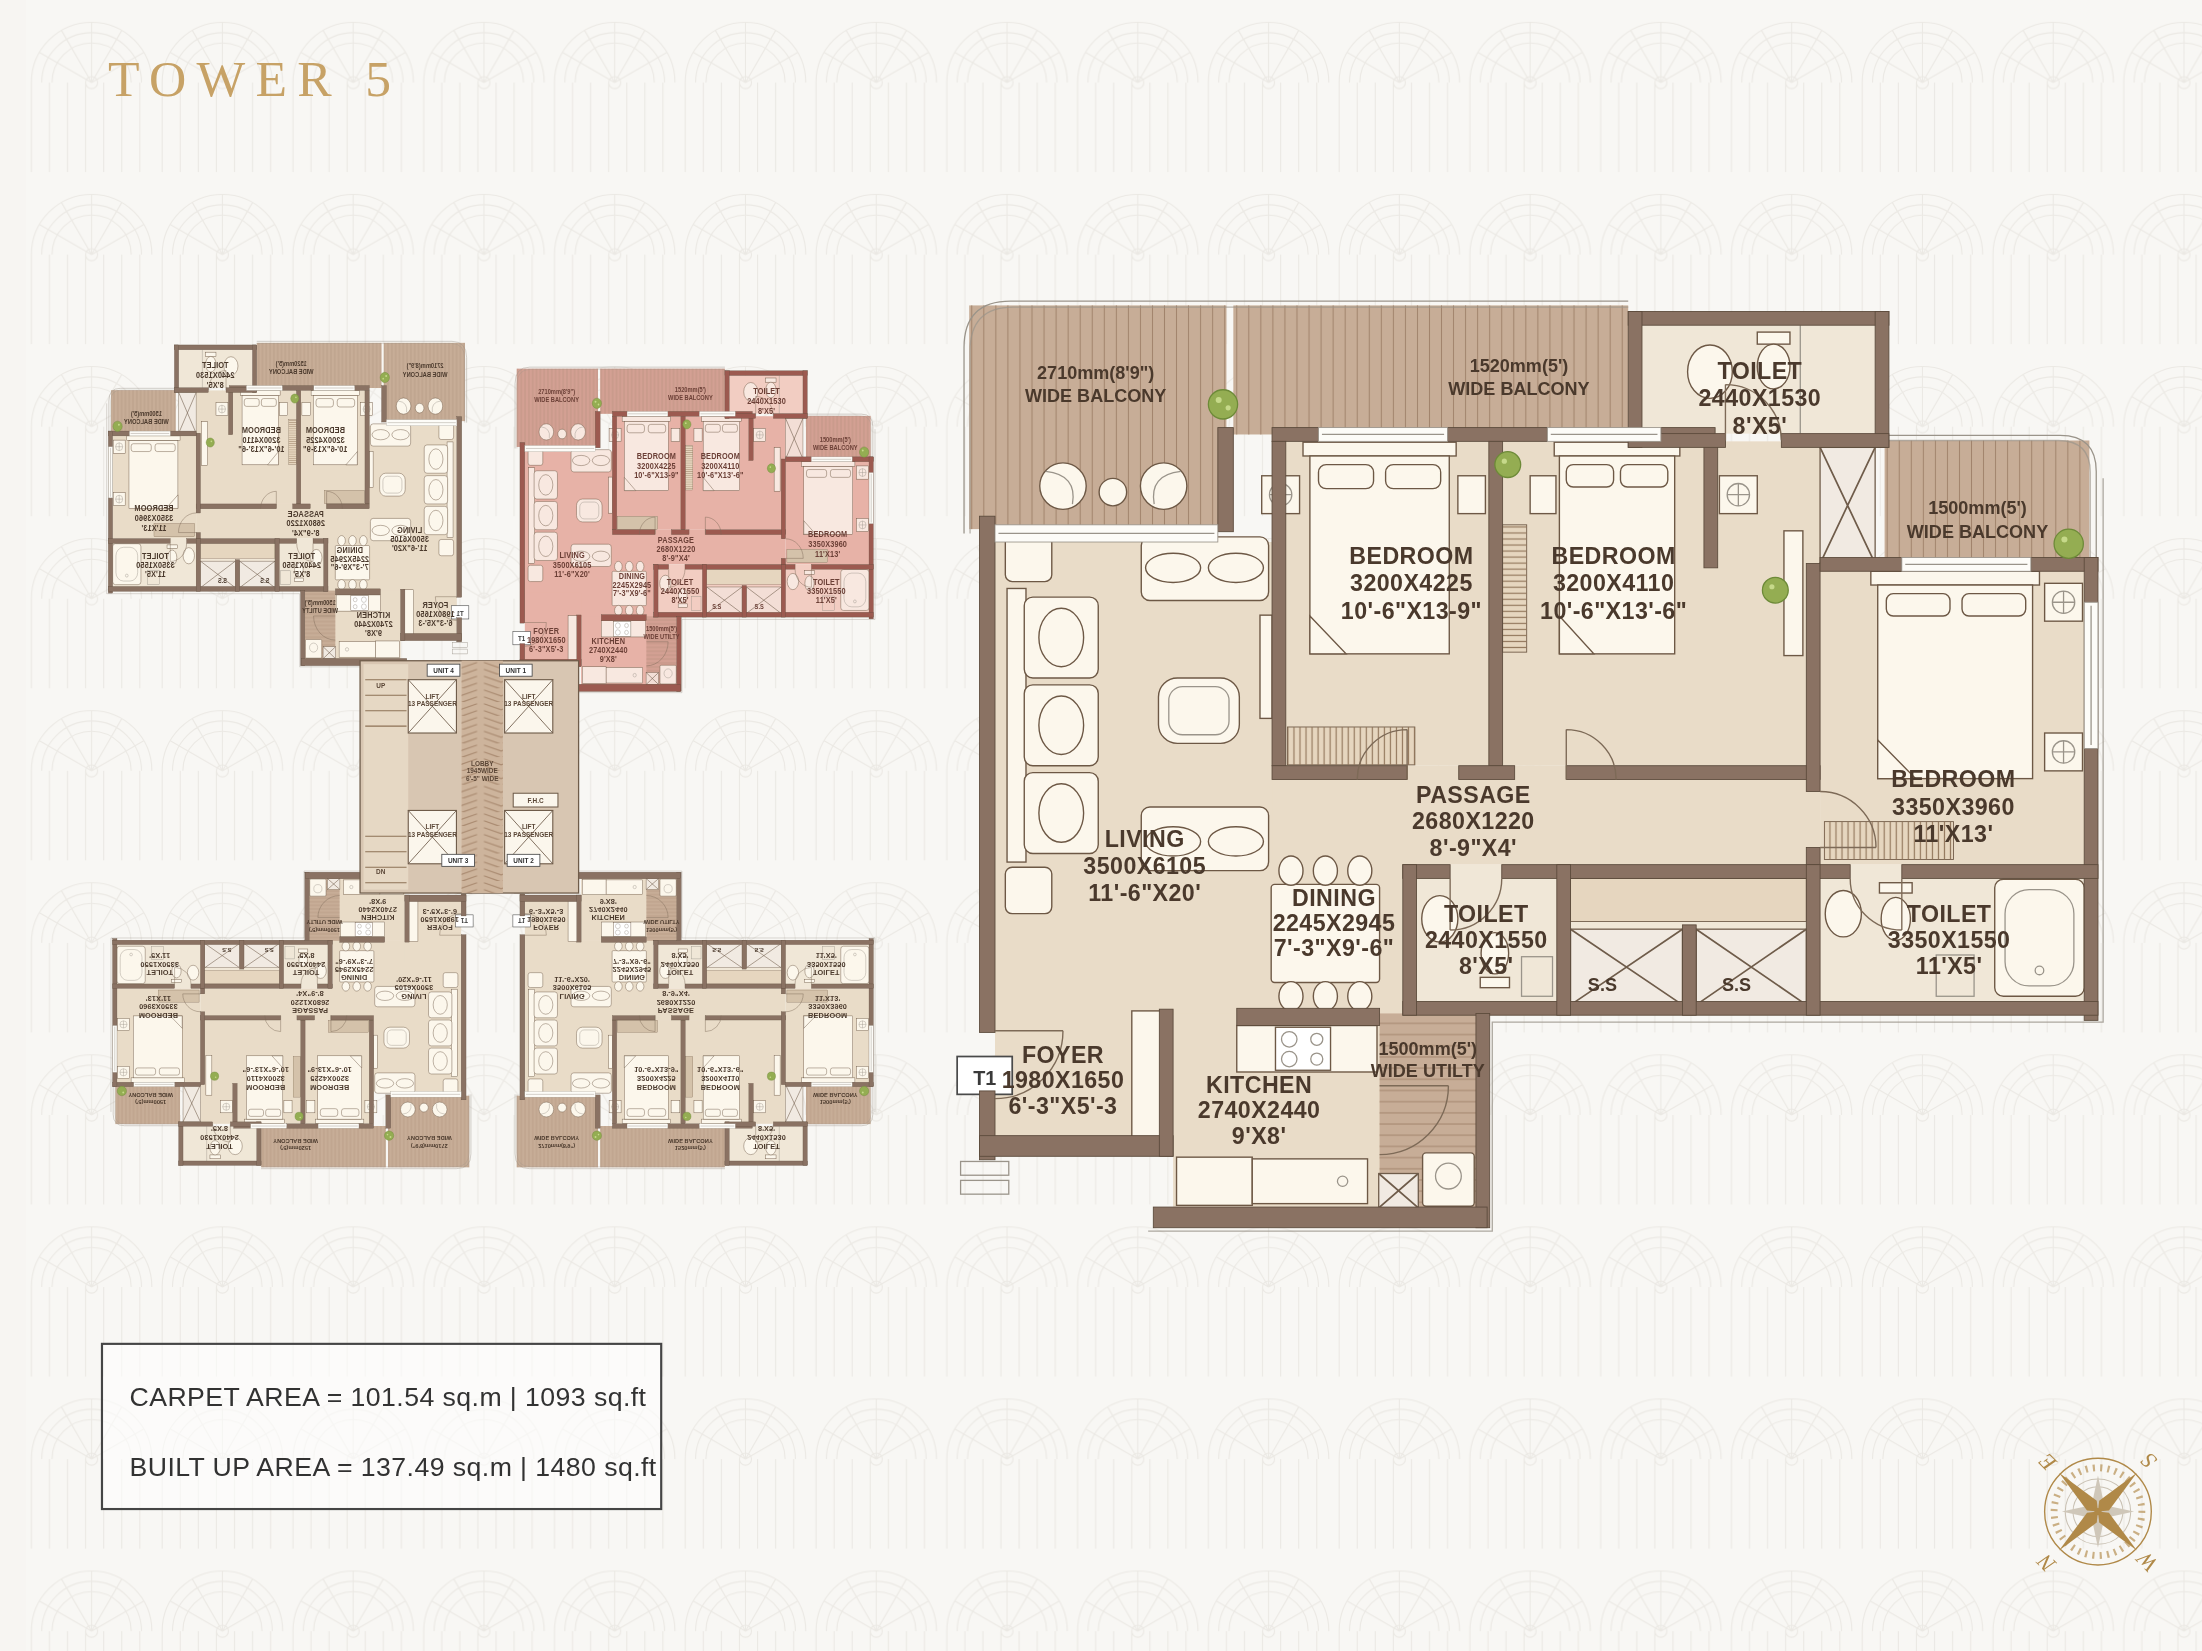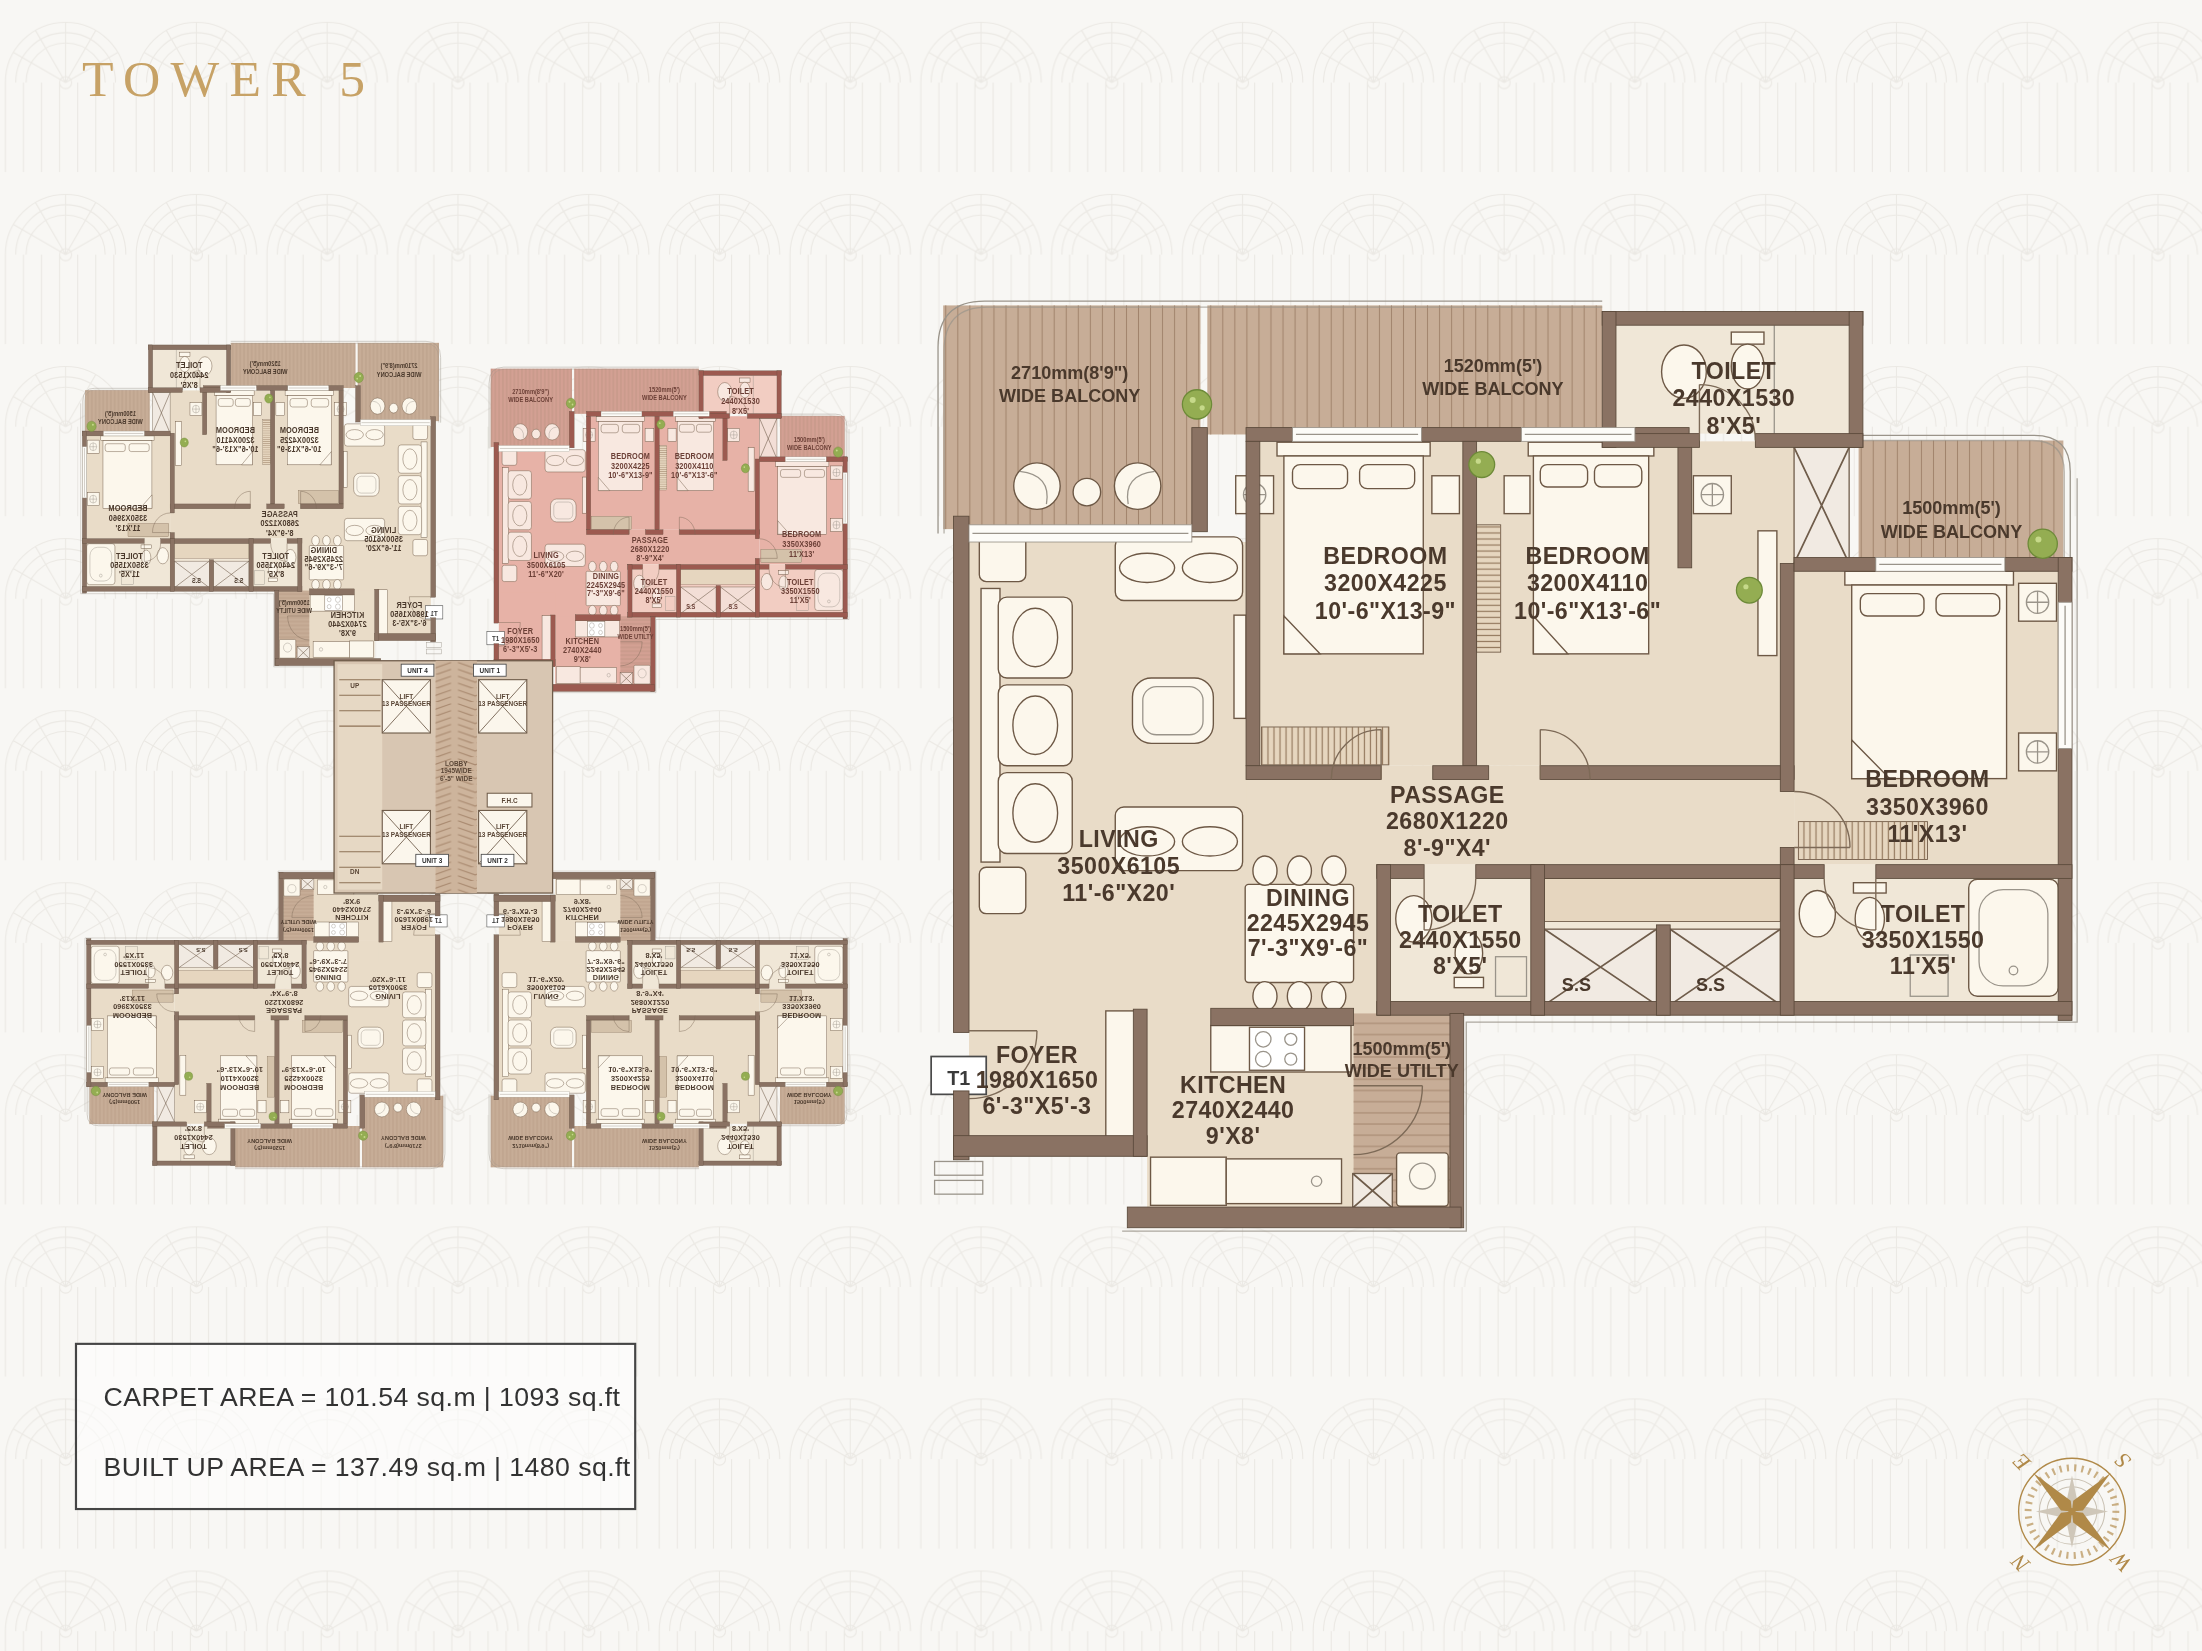--- a/index.html
+++ b/index.html
@@ -1,16 +1,16 @@
 <!DOCTYPE html>
 <html style="font-size:13.8px"><head>
 <meta charset="utf-8">
 <style>
   html,body{margin:0;padding:0;background:#f7f5f2;}
-  .page{width:1756px;height:1651px;position:relative;}
+  .page{width:1756px;height:1651px;position:relative;margin-left:26px;}
   svg{display:block;}
   text{font-family:"Liberation Sans",sans-serif;fill:var(--ink,#4a392c);}
   .title{font-family:"Liberation Serif",serif;font-size:60px;fill:var(--gold,#c7a266);letter-spacing:12px;}
   .rm{font-size:27px;font-weight:700;letter-spacing:.5px;text-anchor:middle;}
   .bal{font-size:21px;font-weight:700;text-anchor:middle;}
   .sm{font-size:21px;font-weight:700;text-anchor:middle;}
   .tag{font-size:23px;font-weight:700;fill:#3a3a3a;text-anchor:middle;}
   .kps{font-size:7.5px;font-weight:700;text-anchor:middle;fill:#5a4636;}
   .kpt{font-size:7.5px;font-weight:700;text-anchor:middle;fill:#2e2e2e;}
   .info{font-size:31px;fill:var(--info,#323232);letter-spacing:.5px;}

